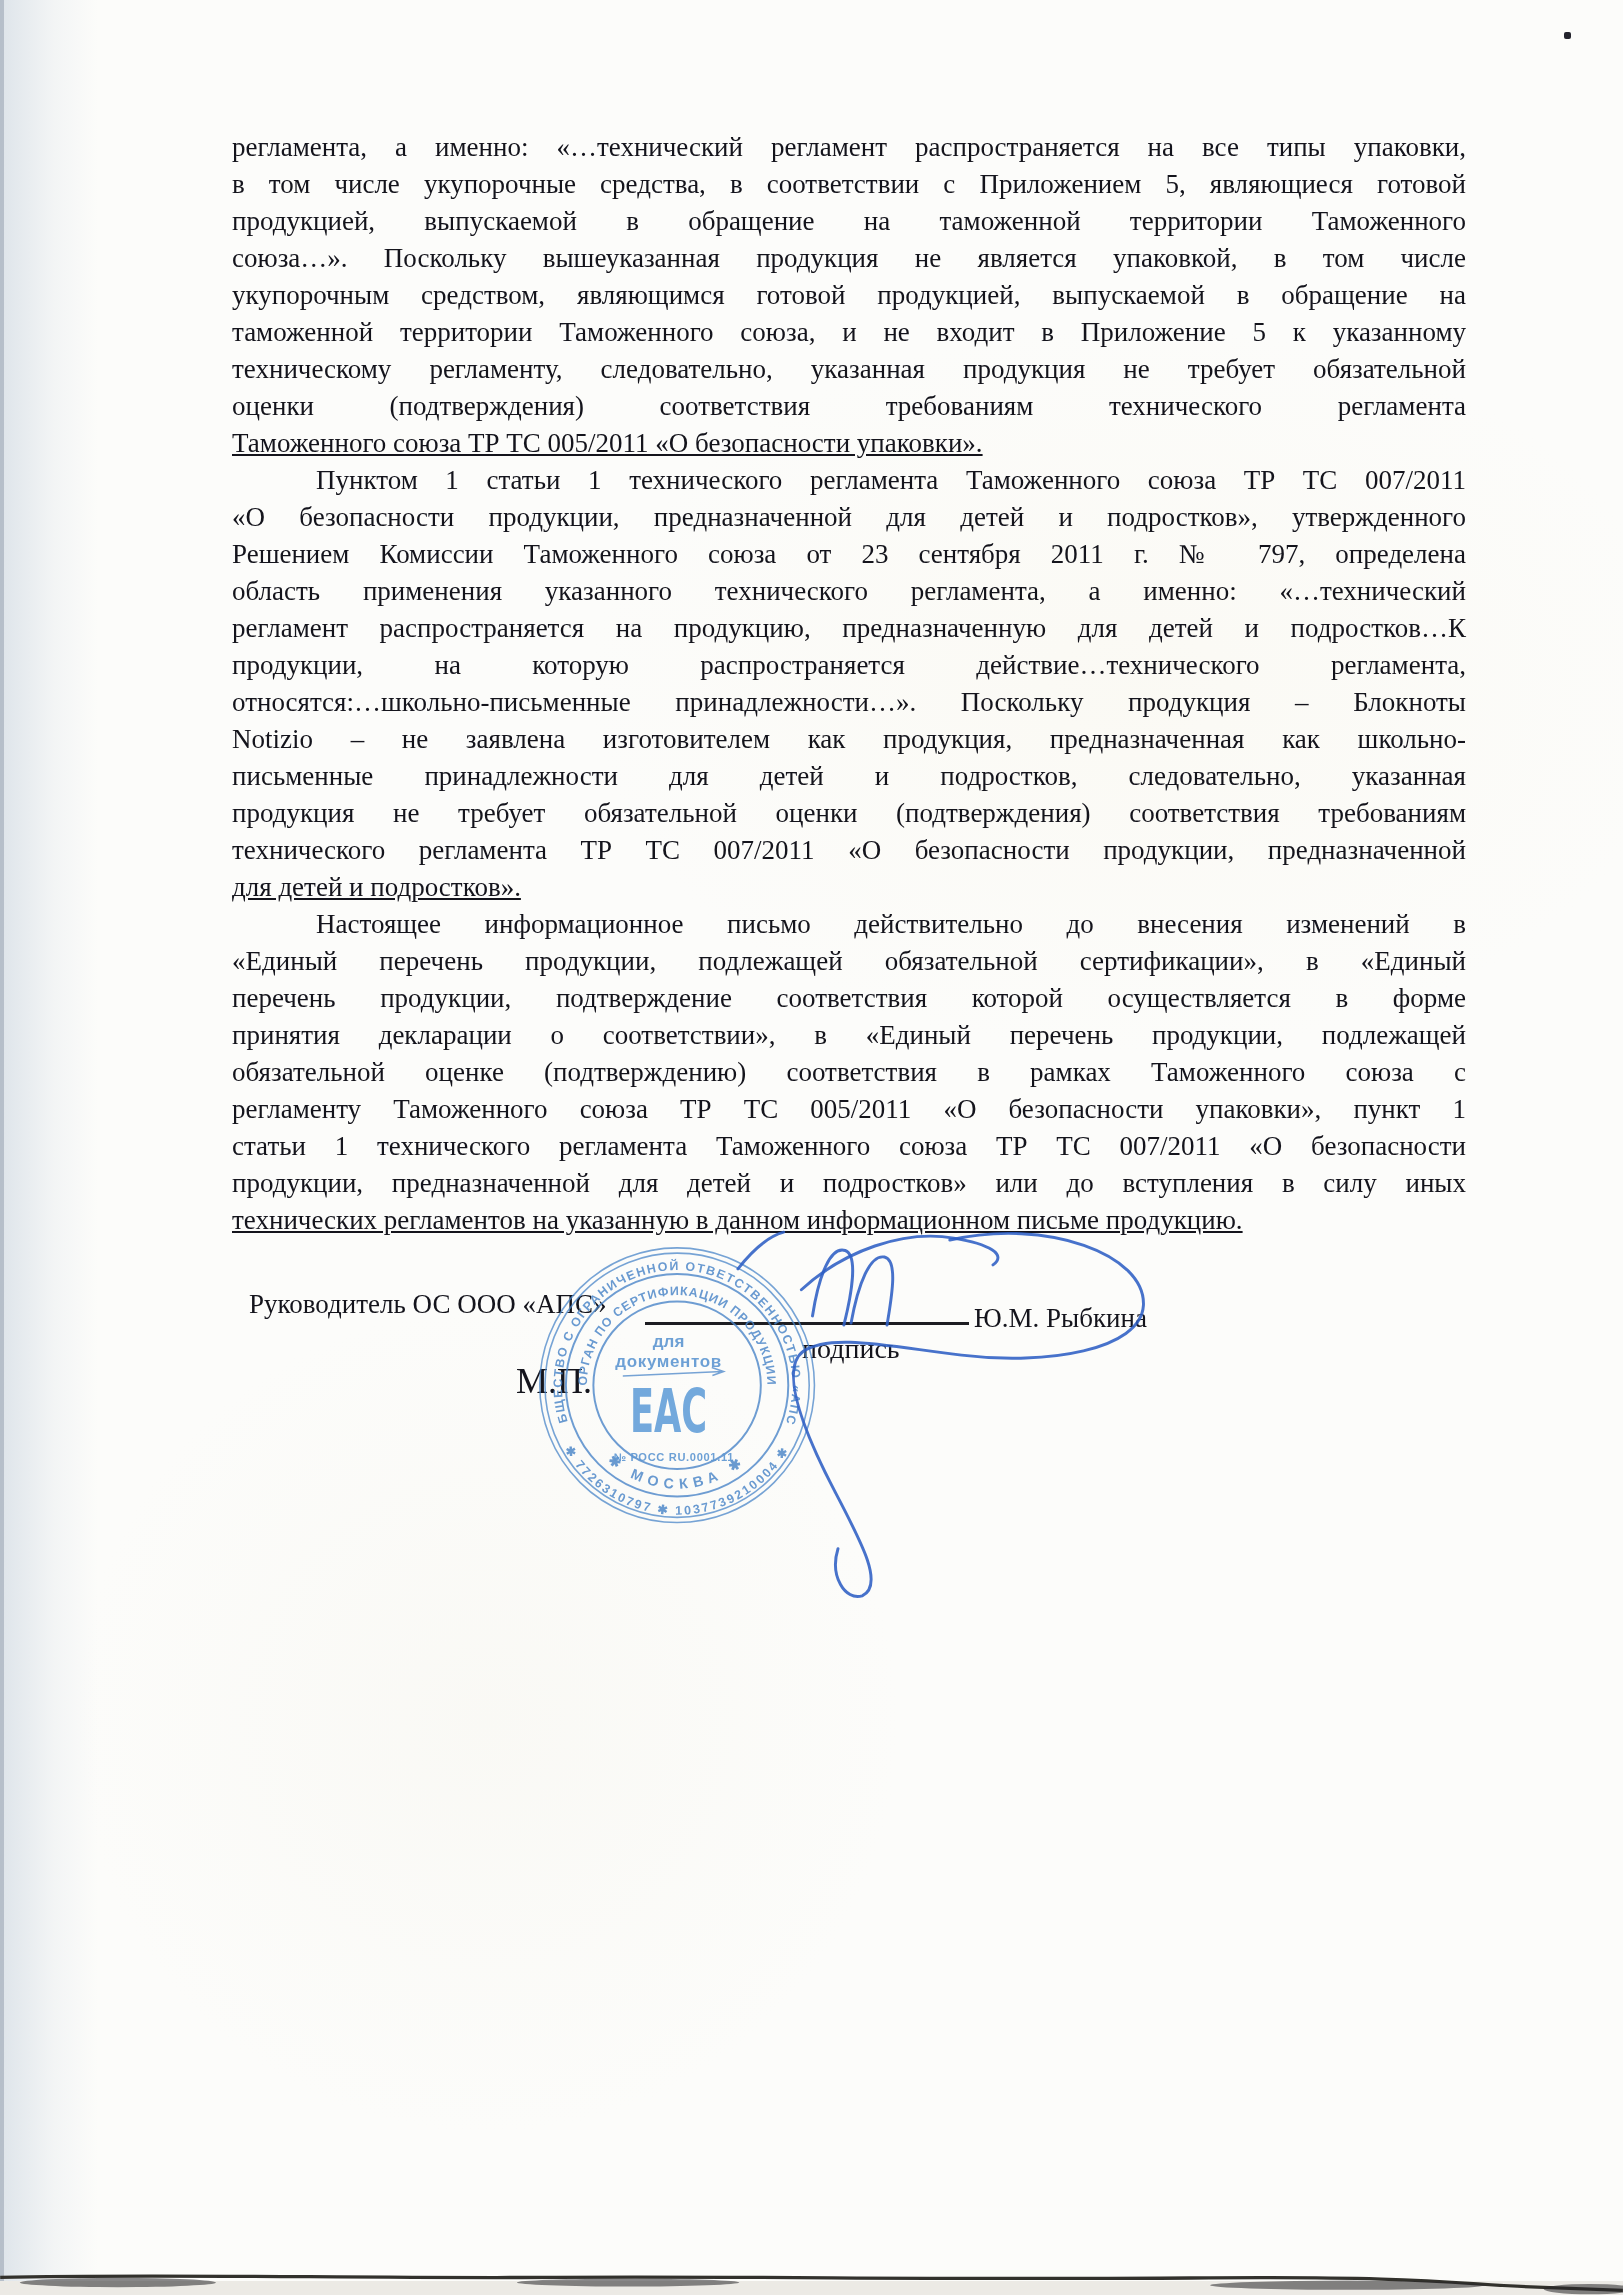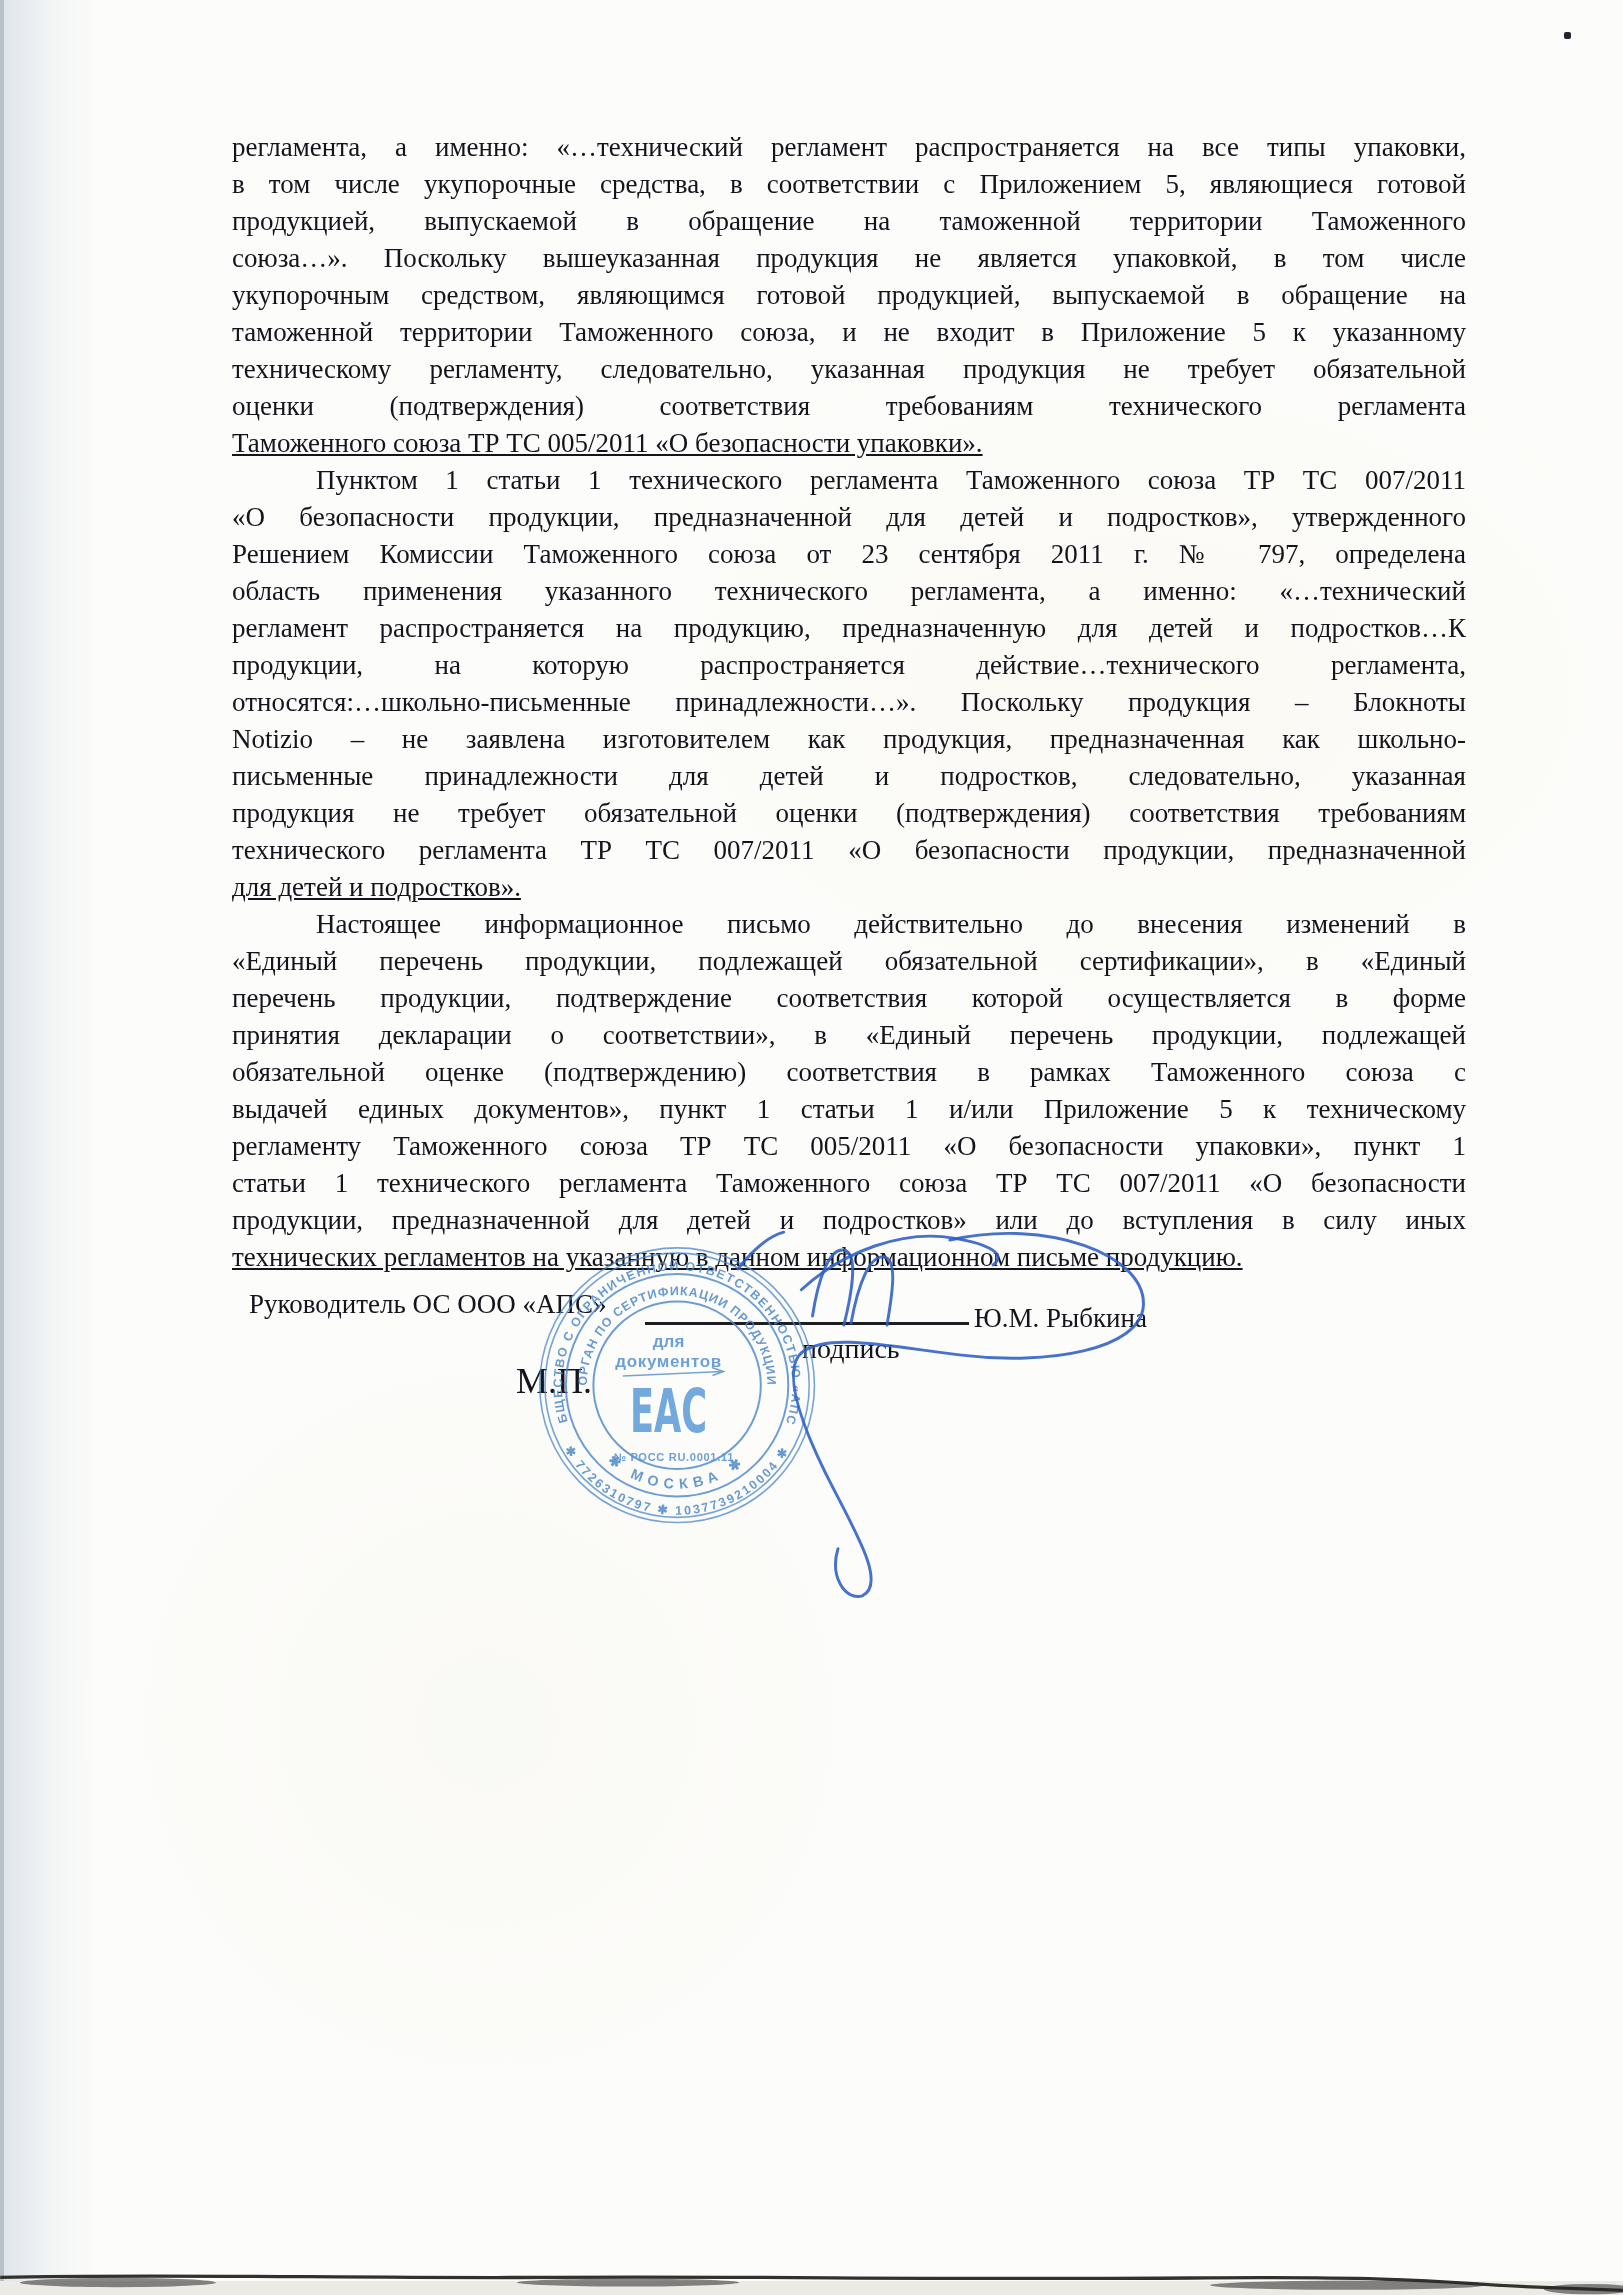--- a/index.html
+++ b/index.html
@@ -77,21 +77,20 @@
       <div class="line">Notizio – не заявлена изготовителем как продукция, предназначенная как школьно-</div>
       <div class="line">письменные принадлежности для детей и подростков, следовательно, указанная</div>
       <div class="line">продукция не требует обязательной оценки (подтверждения) соответствия требованиям</div>
       <div class="line">технического регламента ТР ТС 007/2011 «О безопасности продукции, предназначенной</div>
       <div class="line last">для детей и подростков».</div>
       <div class="line indent">Настоящее информационное письмо действительно до внесения изменений в</div>
       <div class="line">«Единый перечень продукции, подлежащей обязательной сертификации», в «Единый</div>
       <div class="line">перечень продукции, подтверждение соответствия которой осуществляется в форме</div>
       <div class="line">принятия декларации о соответствии», в «Единый перечень продукции, подлежащей</div>
       <div class="line">обязательной оценке (подтверждению) соответствия в рамках Таможенного союза с</div>
-      <div class="line">выдачей единых документов», пункт 1 статьи 1 и/или Приложение 5 к техническому</div>
       <div class="line">регламенту Таможенного союза ТР ТС 005/2011 «О безопасности упаковки», пункт 1</div>
       <div class="line">статьи 1 технического регламента Таможенного союза ТР ТС 007/2011 «О безопасности</div>
       <div class="line">продукции, предназначенной для детей и подростков» или до вступления в силу иных</div>
       <div class="line last">технических регламентов на указанную в данном информационном письме продукцию.</div>
     </div>
 
   <div class="sig-label">Руководитель ОС ООО «АПС»</div>
   <div class="sig-underline"></div>
   <div class="sig-name">Ю.М. Рыбкина</div>
   <div class="sig-caption">подпись</div>

